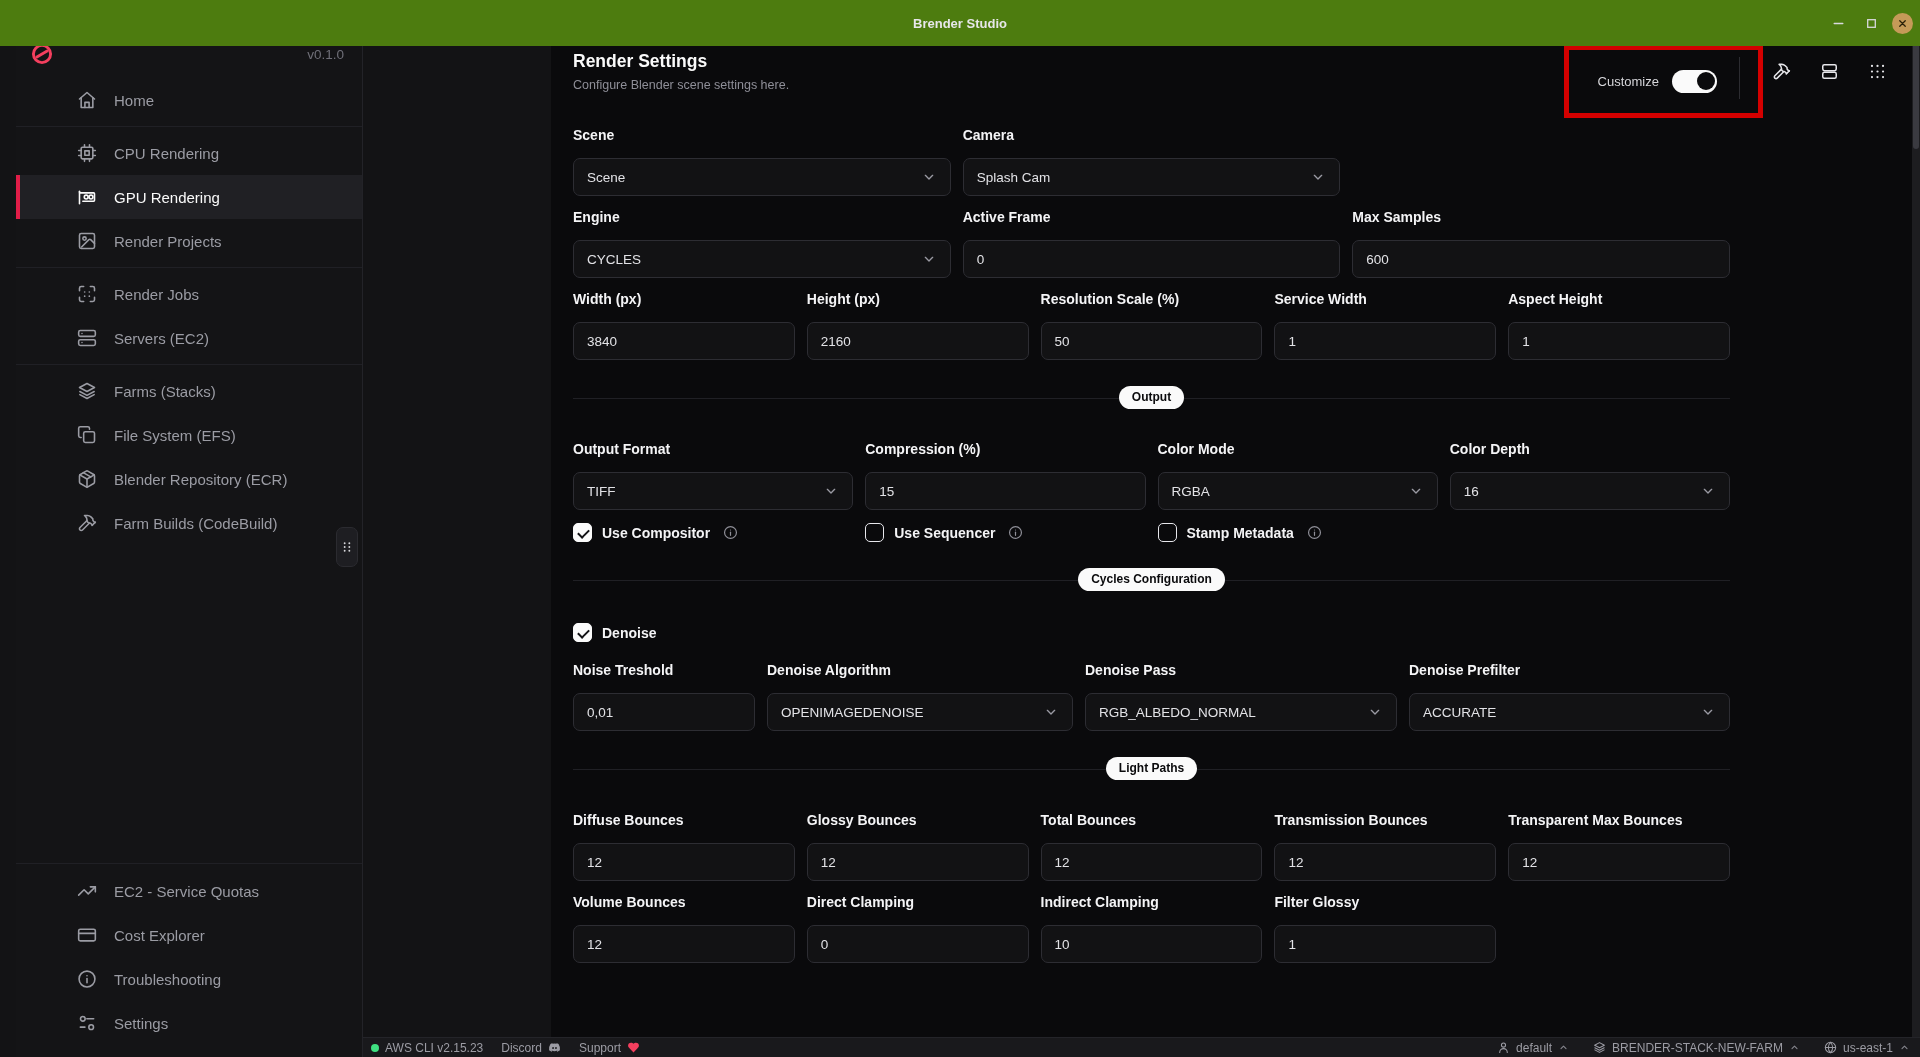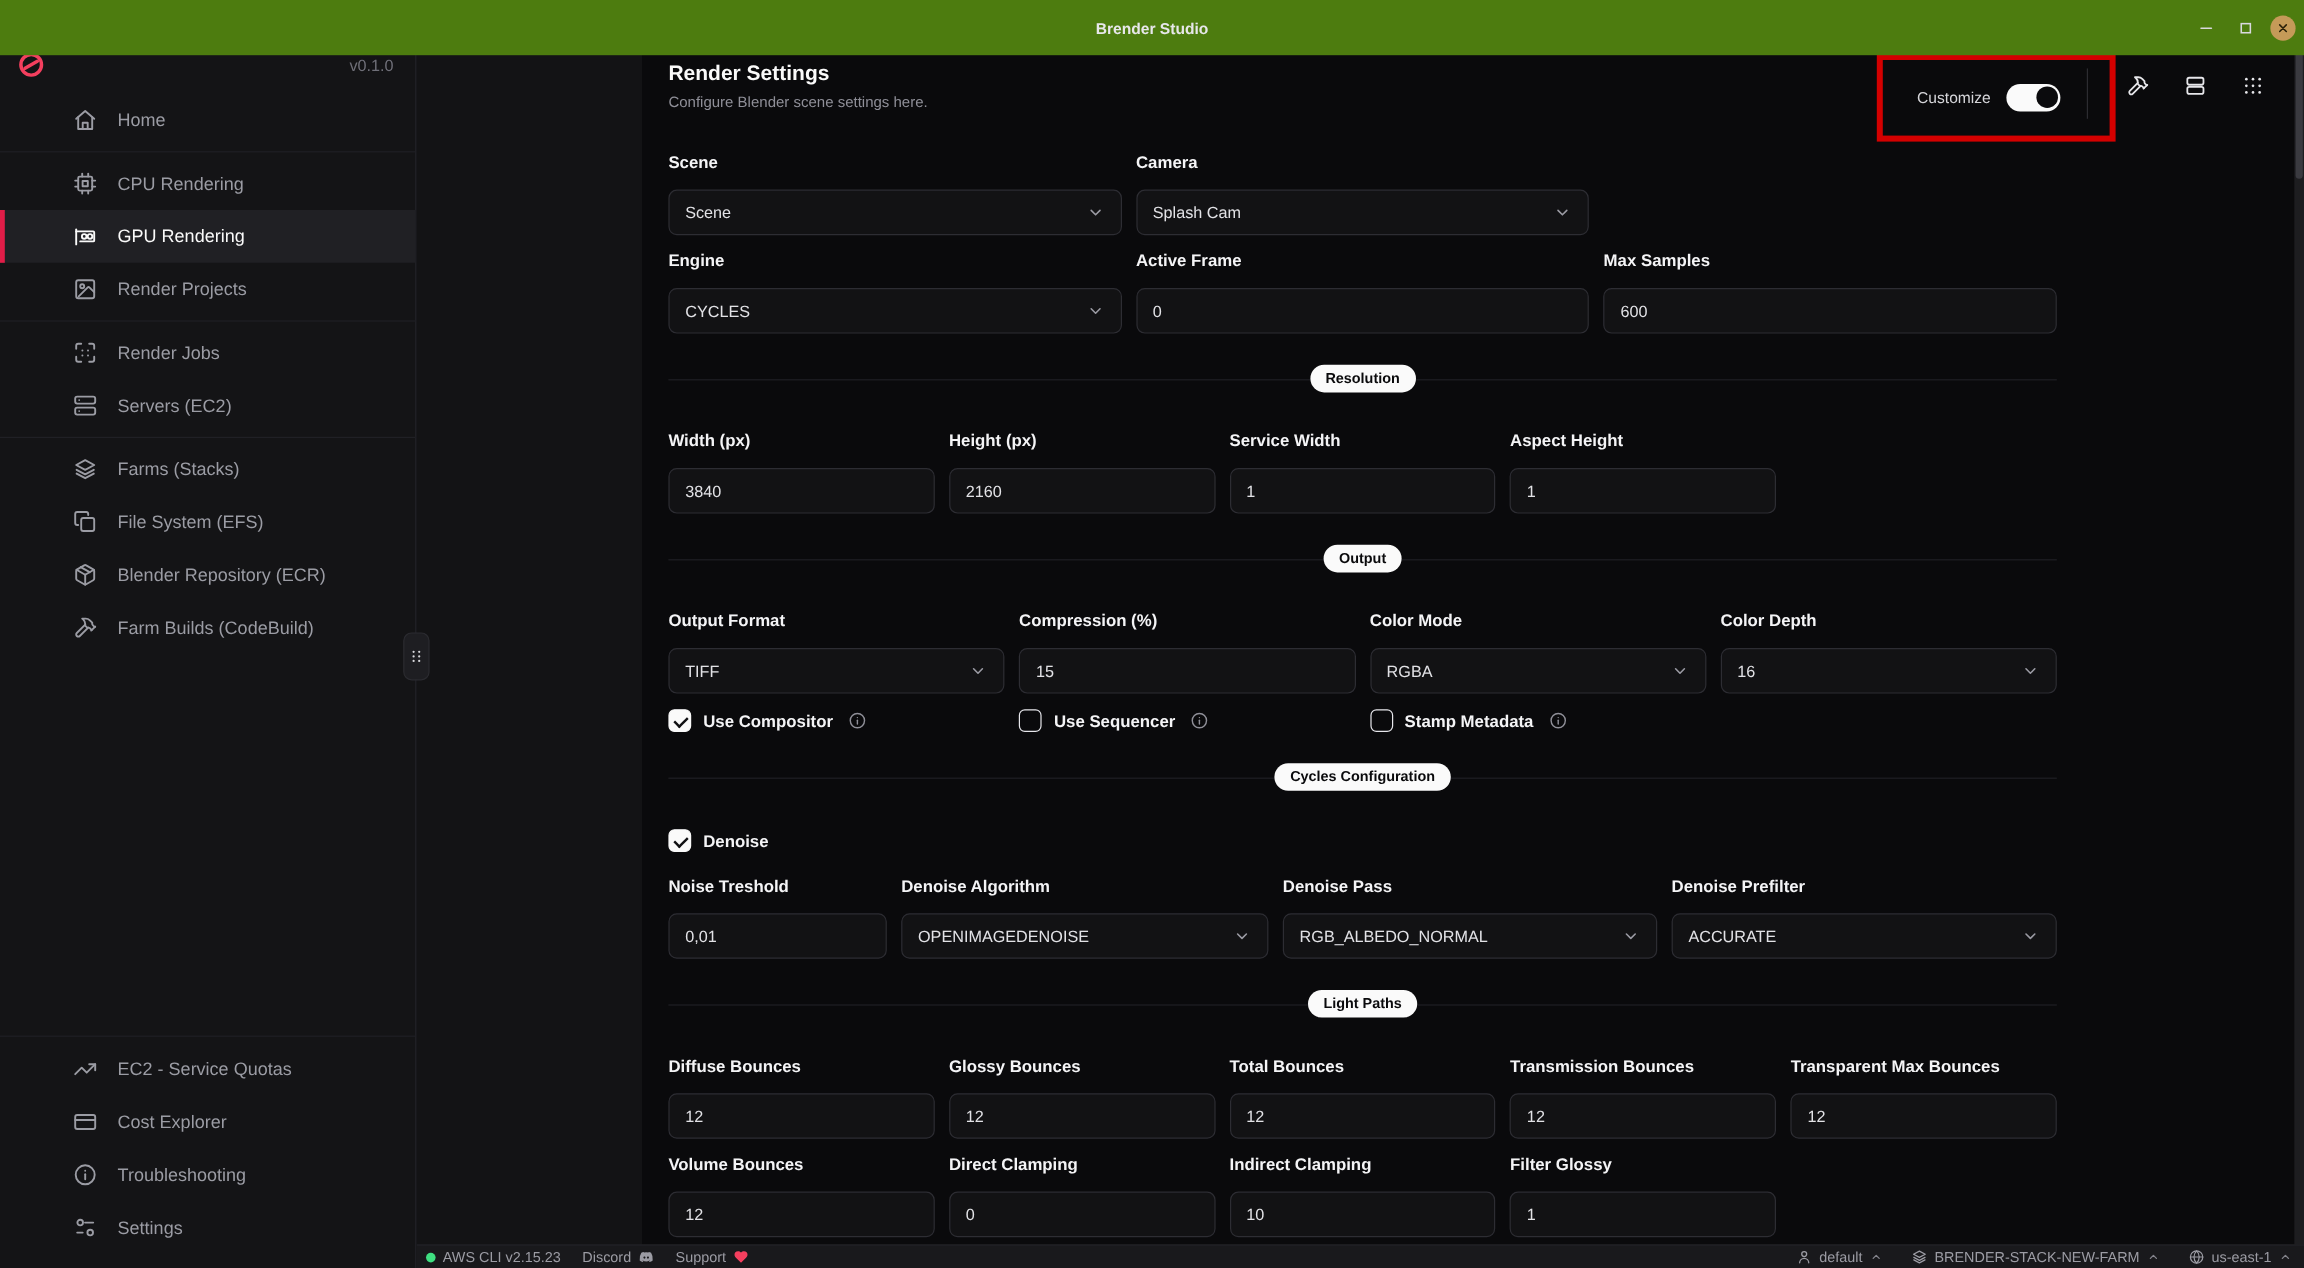--- a/index.html
+++ b/index.html
@@ -13,21 +13,21 @@
   .tb-title{font-size:13px;font-weight:bold;color:#e7e7ea;}
   .tb-controls{position:absolute;right:7px;top:0;height:100%;display:flex;align-items:center;gap:9px;}
   .tb-btn{width:24px;height:22px;display:flex;align-items:center;justify-content:center;
     background:none;border:none;color:#d9d9de;cursor:pointer;padding:0;}
   .tb-btn .tbic{width:13px;height:13px;}
   .tb-close{width:21px;height:21px;border-radius:50%;background:#c59a58;color:#2a2008;border:none;
     display:flex;align-items:center;justify-content:center;cursor:pointer;padding:0;}
   .tb-close .tbic{width:11px;height:11px;}
 
   
-  .app{position:fixed;top:29px;left:0;right:0;bottom:0;display:flex;background:#131315;}
+  .app{position:fixed;top:29px;left:0;right:0;bottom:0;display:flex;background:#131315;padding-left:16px;}
 
   
   .sidebar{width:347px;flex:0 0 347px;background:#141416;border-right:1px solid #232328;
     display:flex;flex-direction:column;position:relative;z-index:5;}
   .sb-head{display:flex;align-items:center;justify-content:space-between;padding:13px 18px 8px 14px;}
   .logo{width:24px;height:24px;display:inline-flex;}
   .logo svg{width:24px;height:24px;}
   .version{font-size:13.5px;color:#6f6f78;}
   .nav-group{padding:4px 0;}
   .nav-group + .nav-group{border-top:1px solid #202025;}
@@ -520,34 +520,37 @@
                 <span class="control-value">0</span>
               </div>
             </div>
             <div class="field">
               <div class="field-label">Max Samples</div>
               <div class="control">
                 <span class="control-value">600</span>
               </div>
             </div>
           </div>
-          <div class="section-sep">
-            <span class="badge">Resolution</span>
-          </div>
           <div class="row g5">
             <div class="field">
               <div class="field-label">Width (px)</div>
               <div class="control">
                 <span class="control-value">3840</span>
               </div>
             </div>
             <div class="field">
               <div class="field-label">Height (px)</div>
               <div class="control">
                 <span class="control-value">2160</span>
+              </div>
+            </div>
+            <div class="field">
+              <div class="field-label">Resolution Scale (%)</div>
+              <div class="control">
+                <span class="control-value">50</span>
               </div>
             </div>
             <div class="field">
               <div class="field-label">Service Width</div>
               <div class="control">
                 <span class="control-value">1</span>
               </div>
             </div>
             <div class="field">
               <div class="field-label">Aspect Height</div>

